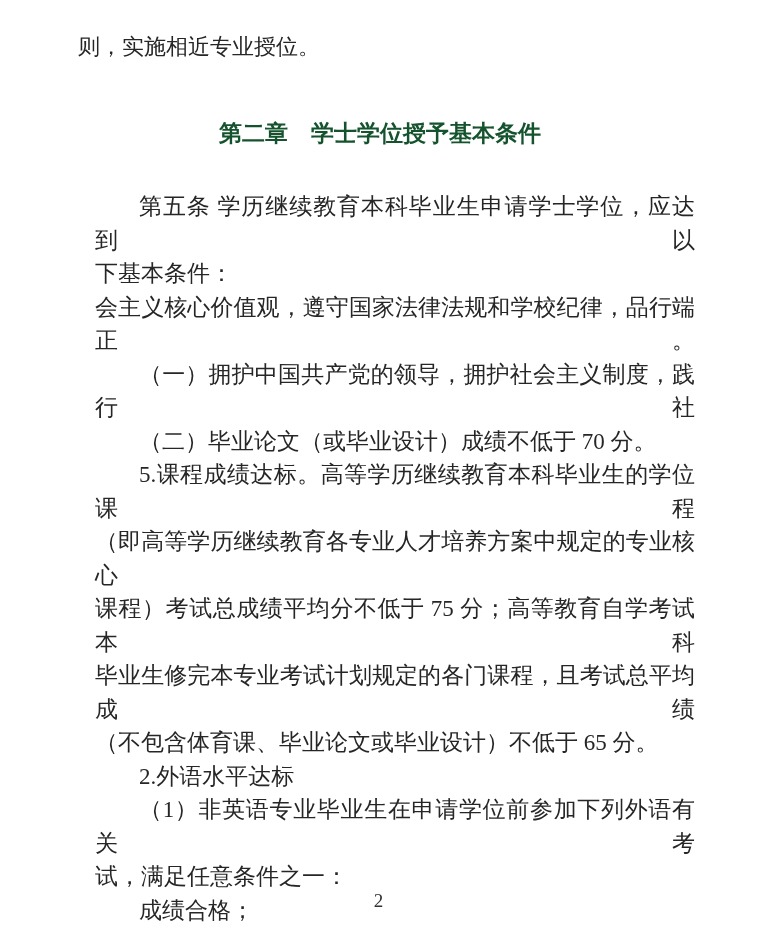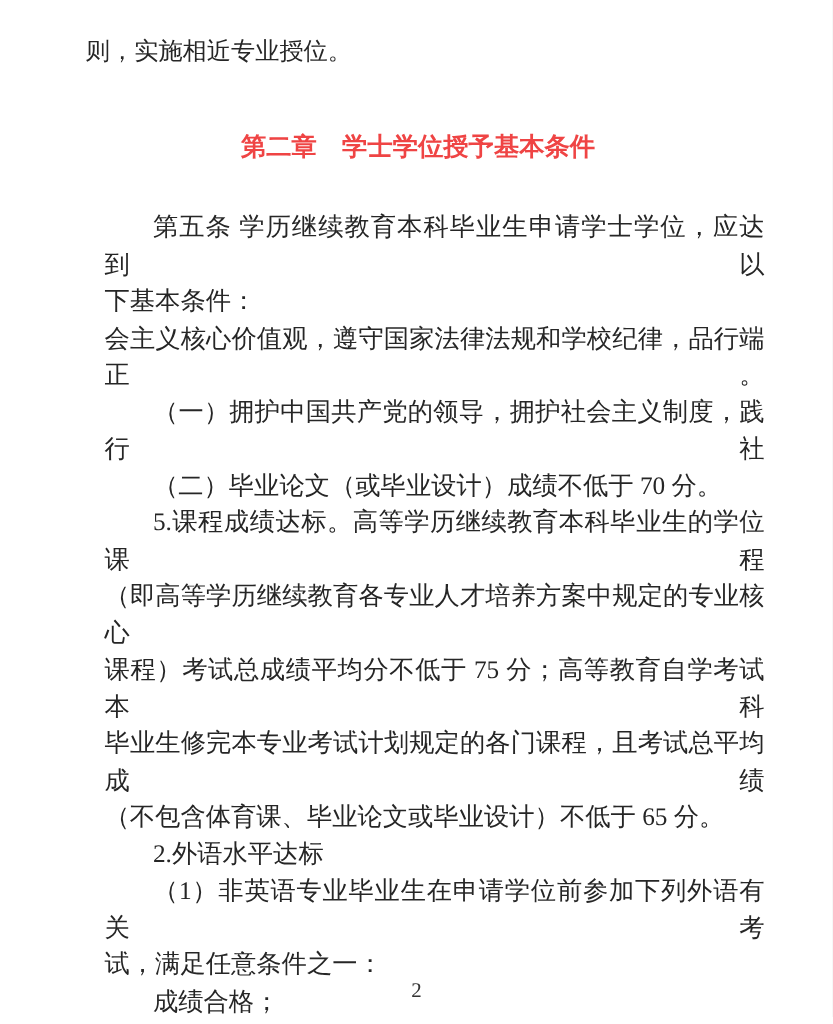--- a/index.html
+++ b/index.html
@@ -25,21 +25,21 @@
   }
   .heading{
     position:absolute;
     left:80px;top:116px;width:600px;
     margin:0;
     text-align:center;
     font-family:"Liberation Sans","DejaVu Sans",sans-serif;
     font-weight:700;
     font-size:23px;
     line-height:34px;
-    color:#ef4444;
+    color:#14532d;
   }
   .body-block{
     position:absolute;
     left:95px;top:190px;width:600px;
   }
   .body-block .line{white-space:normal;}
   .body-block .line.indent{text-indent:44px;}
   .body-block .line.fill{
     text-align:justify;
     text-align-last:justify;

